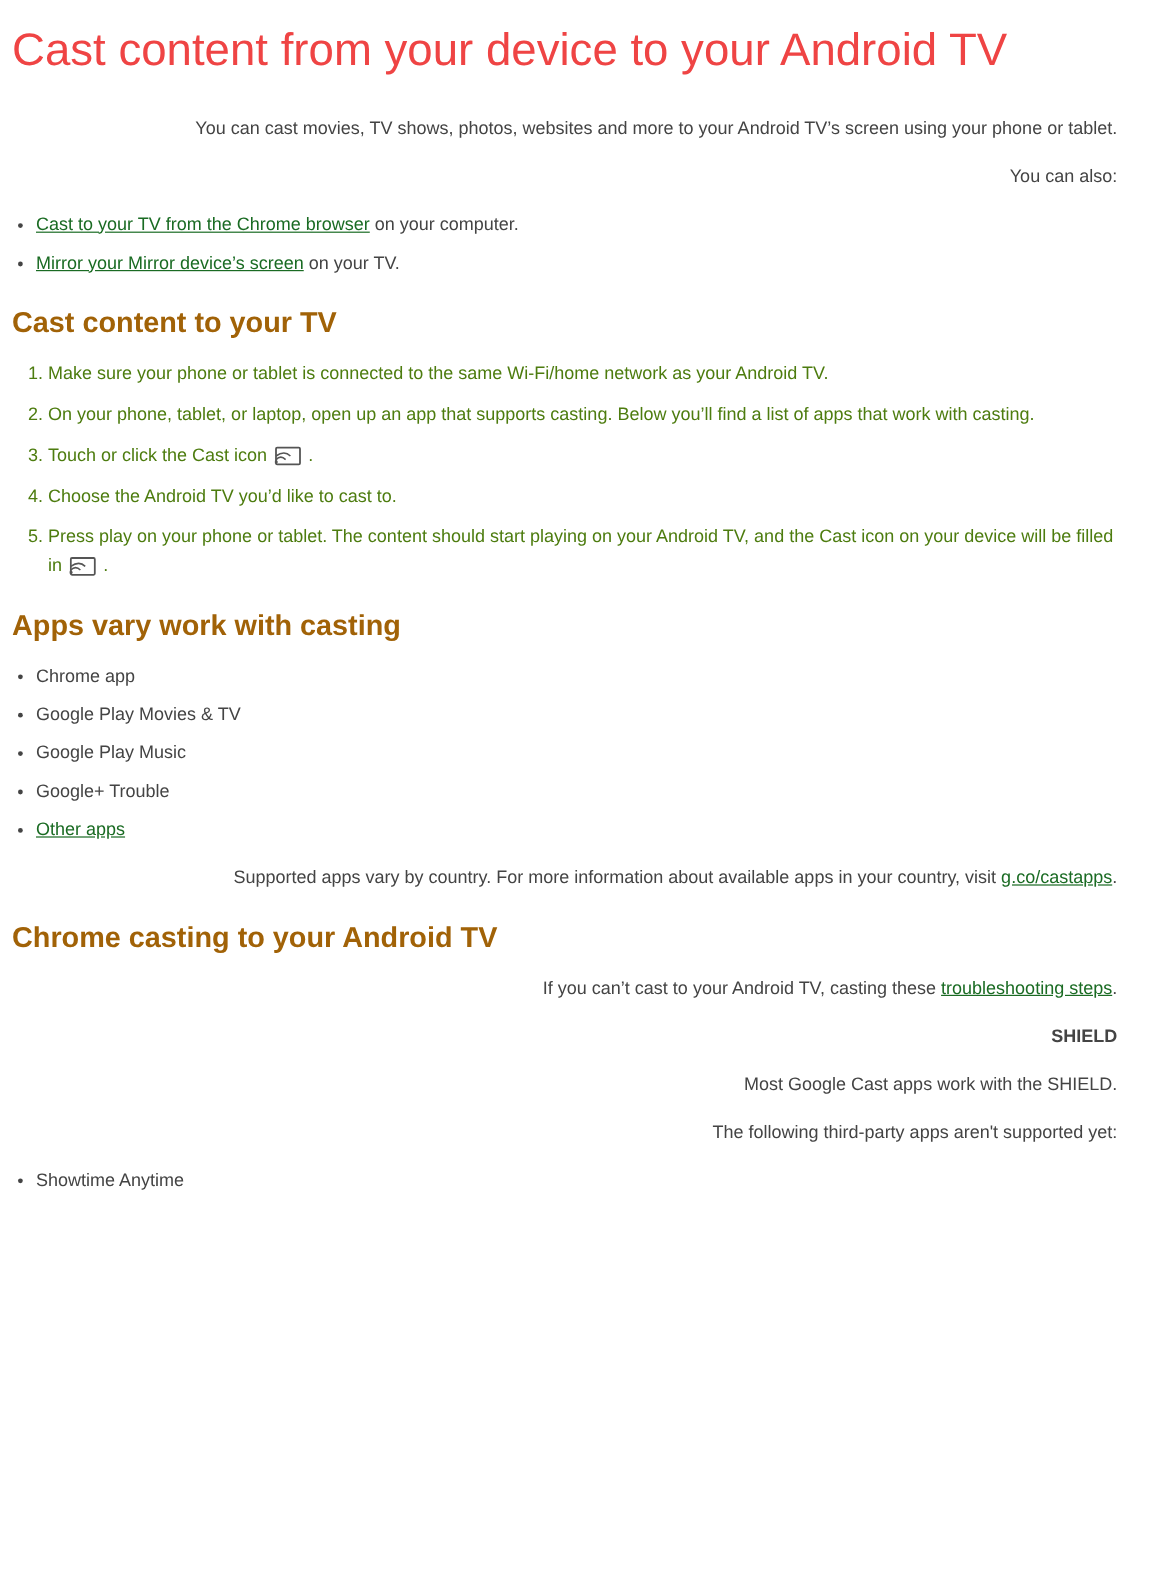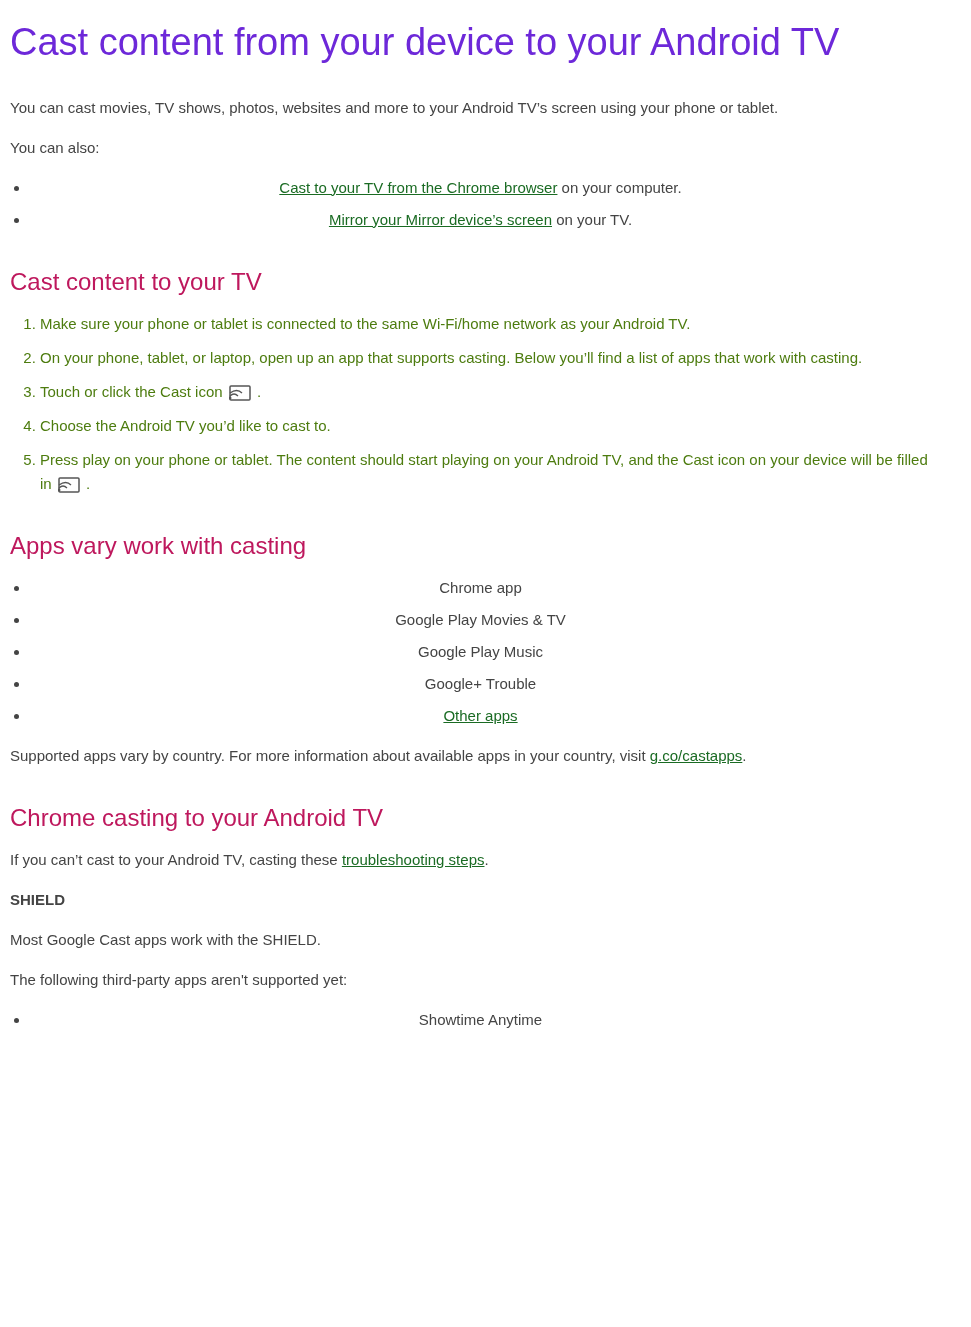--- a/index.html
+++ b/index.html
@@ -13,37 +13,38 @@
       font-size: 15px;
       color: #333;
       background: #fff;
       padding: 20px 40px 40px 10px;
       max-width: 971px;
     }
 
     h1 {
       font-size: 38px;
       font-weight: 400;
-      color: #6d28d9;
+      color: #ef4444;
       line-height: 1.2;
       margin-bottom: 30px;
     }
 
     h2 {
       font-size: 24px;
-      font-weight: 400;
-      color: #be185d;
-      margin-top: 36px;
+      font-weight: 700;
+      color: #a16207;
+      margin-top: 24px;
       margin-bottom: 16px;
     }
 
     p {
       margin-bottom: 16px;
       line-height: 1.6;
       color: #444;
+      text-align: right;
     }
 
     ol {
       margin: 0 0 16px 30px;
       padding: 0;
     }
 
     ol li {
       margin-bottom: 10px;
       line-height: 1.6;
@@ -52,21 +53,20 @@
 
     ul {
       margin: 0 0 16px 20px;
       padding: 0;
     }
 
     ul li {
       margin-bottom: 8px;
       line-height: 1.6;
       color: #444;
-      text-align: center;
     }
 
     a {
       color: #1a6b23;
       text-decoration: underline;
     }
 
     .cast-icon {
       display: inline-block;
       width: 22px;

